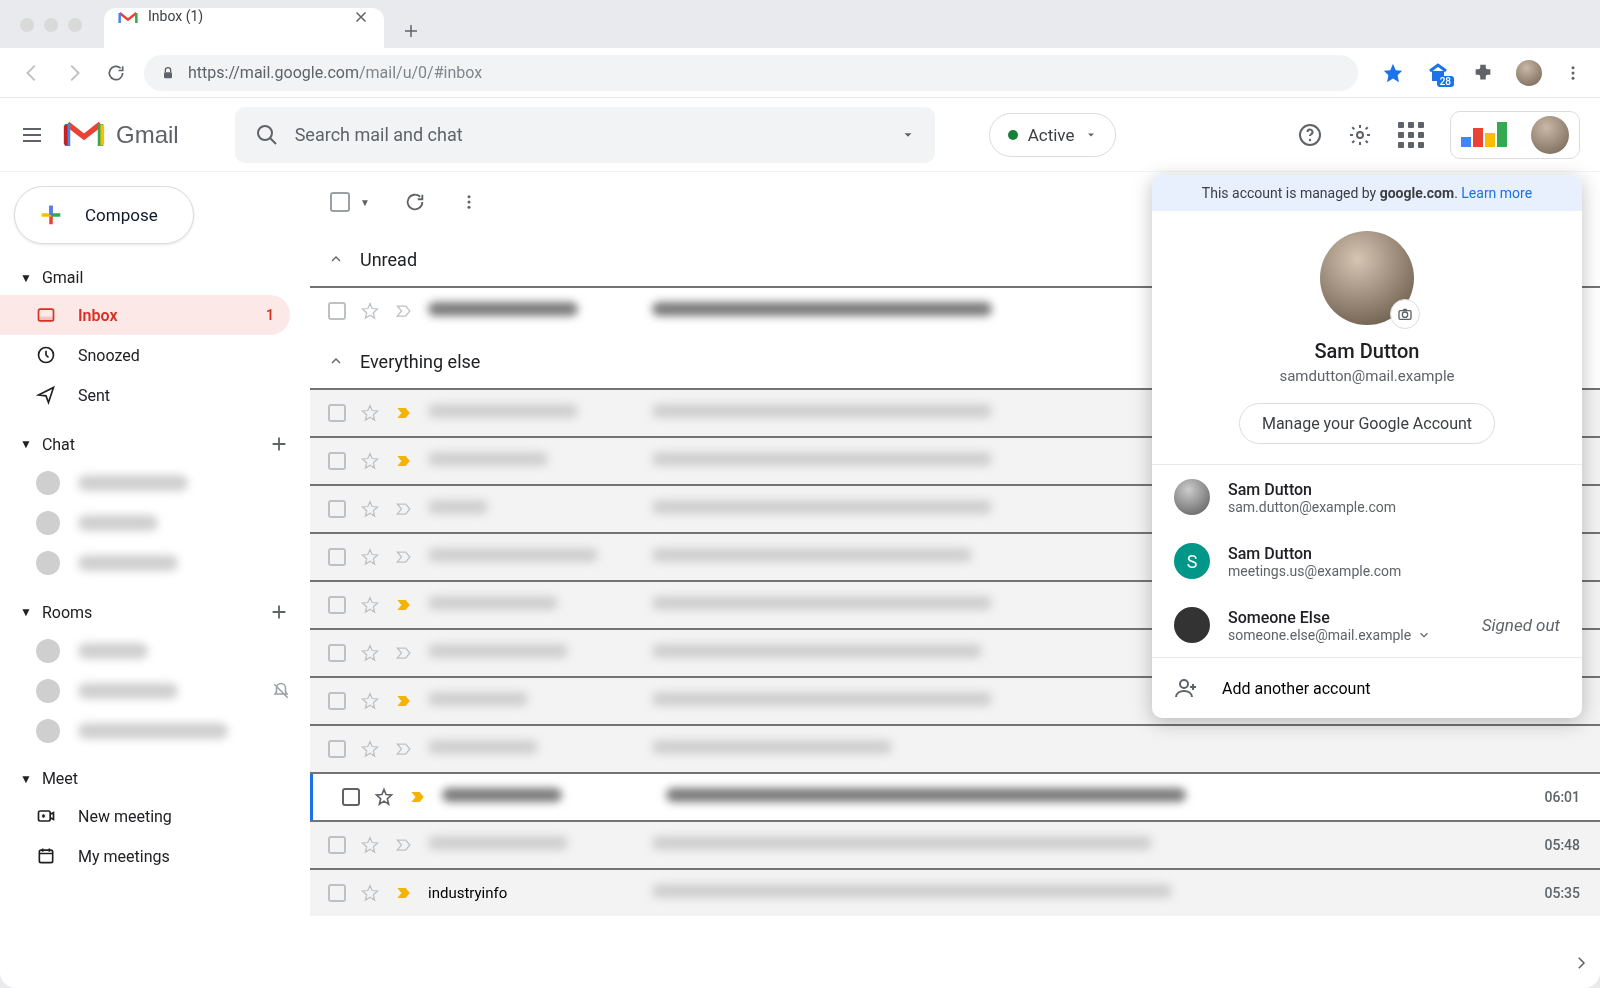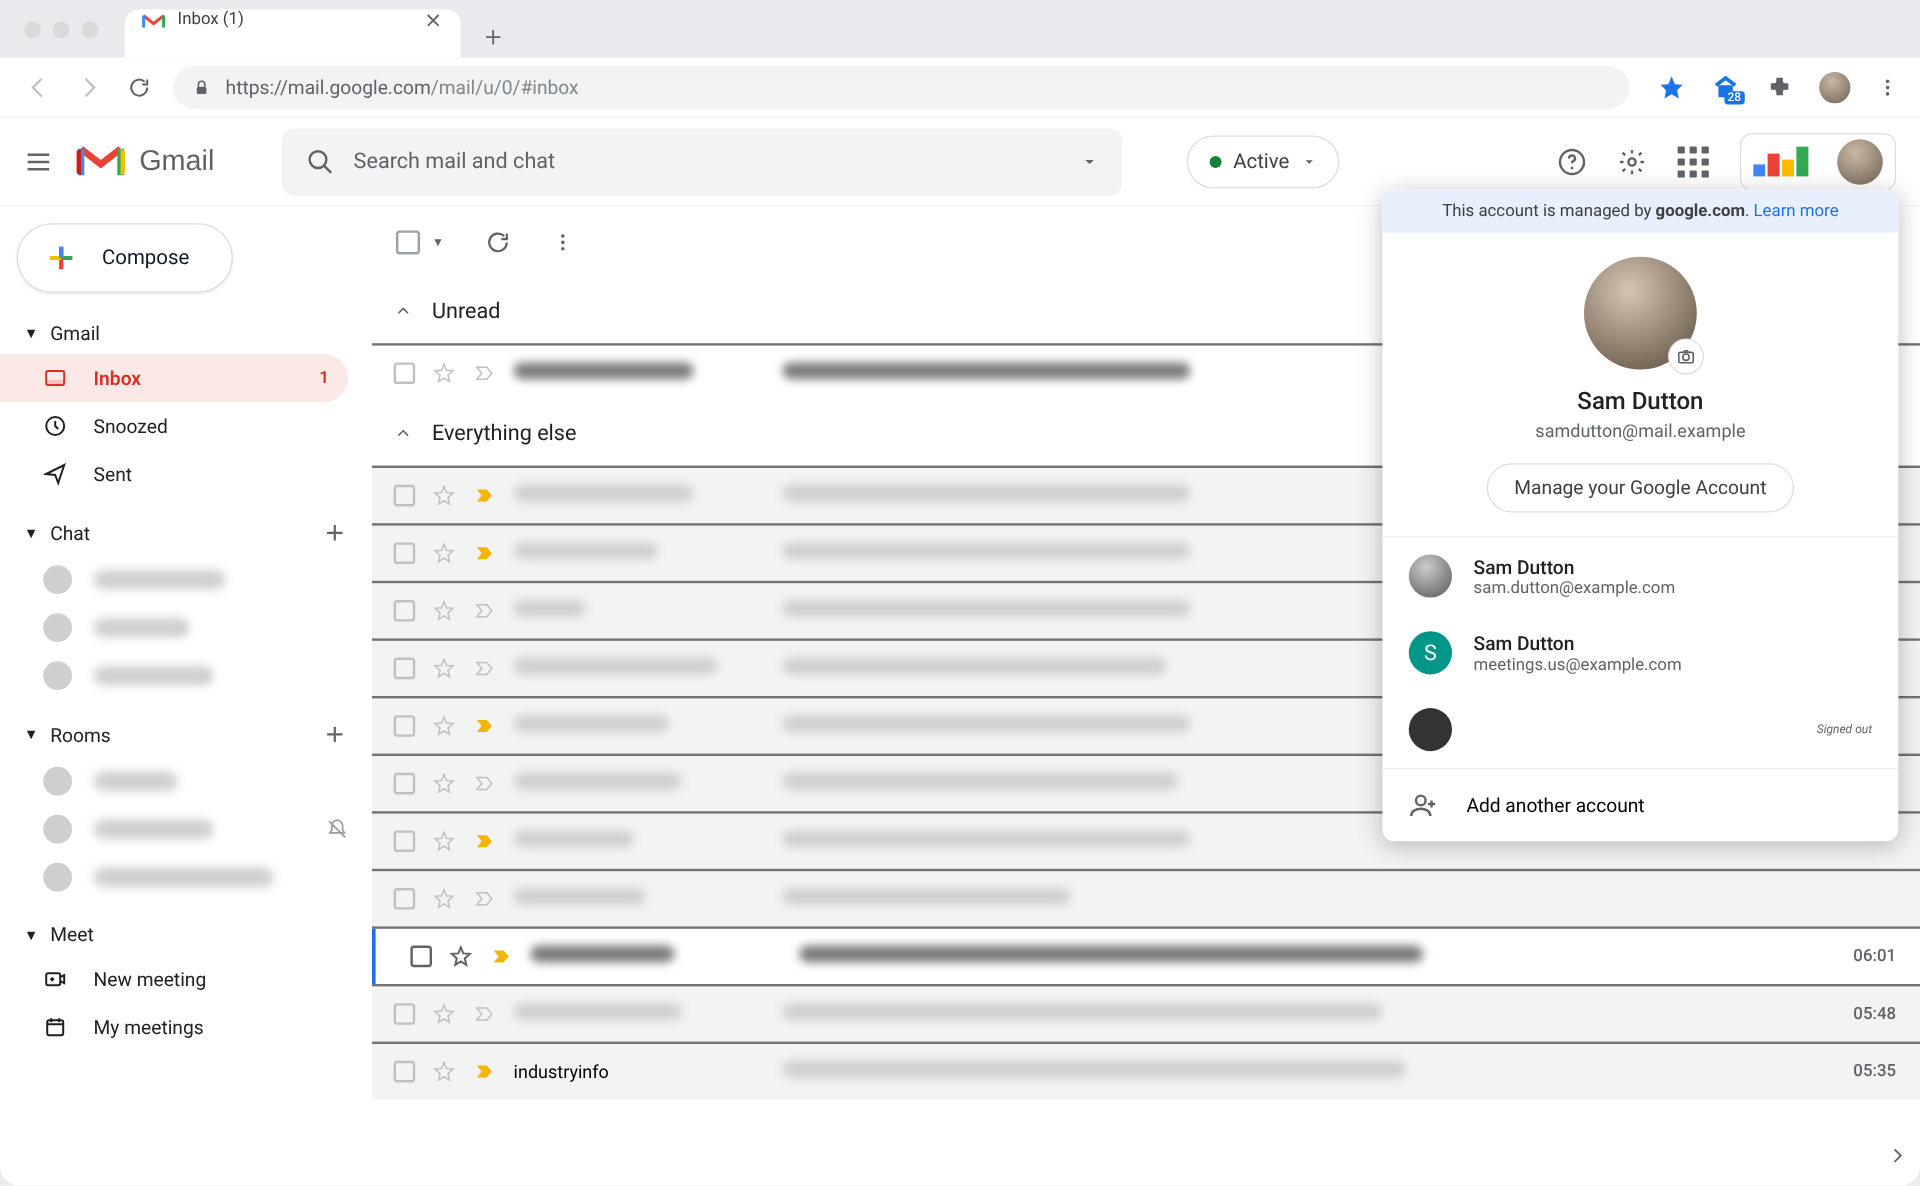--- a/index.html
+++ b/index.html
@@ -82,36 +82,36 @@
 .row .time { margin-left:auto; margin-right: 20px; color:#5f6368; font-size:14px; font-weight:500;}
 .bb { height:14px; background:#cfcfcf; border-radius:7px; filter: blur(4px); display:inline-block;}
 .bb.b1 { width: 150px;}
 .bb.b2 { width: 340px;}
 .row.bold .bb { background:#7a7a7a;}
 .marker-bar { width: 3px; height: 100%; background:#1a73e8; margin-left:-18px; margin-right:15px;}
 
 .chevright { position:absolute; right: 4px; bottom: 10px; color:#5f6368; background:#fff; padding:6px;}
 
 
-.popup { position:absolute; top: 60px; right: 18px; width: 430px; background:#fff; border-radius: 10px; box-shadow: 0 4px 20px rgba(0,0,0,0.25); overflow:hidden; z-index: 10;}
+.popup { position:absolute; top: 77px; right: 18px; width: 430px; background:#fff; border-radius: 10px; box-shadow: 0 4px 20px rgba(0,0,0,0.25); overflow:hidden; z-index: 10;}
 .popup-banner { background:#e8f0fe; padding: 10px 14px; font-size: 14px; color:#3c4043; text-align:center;}
 .popup-banner .lnk { color:#1a73e8;}
 .popup-top { padding: 20px; text-align:center; border-bottom: 1px solid #e8eaed;}
 .big-av { width:94px; height:94px; border-radius:50%; margin: 0 auto; background: radial-gradient(circle at 40% 30%, #d6c5b3, #5a4a39); position:relative;}
 .cam { position:absolute; bottom:-4px; right:-6px; width:30px; height:30px; background:#fff; border:1px solid #dadce0; border-radius:50%; display:flex; align-items:center; justify-content:center;}
 .p-name { font-size: 20px; color:#202124; margin-top: 14px; font-weight:500;}
 .p-email { font-size: 15px; color:#5f6368; margin-top: 4px;}
 .manage { display:inline-block; margin-top: 18px; padding: 10px 22px; border:1px solid #dadce0; border-radius: 22px; font-size:16px; color:#3c4043;}
 .acct-row { display:flex; align-items:center; padding: 14px 22px; gap: 18px;}
 .acct-row .av { width:36px; height:36px; border-radius:50%; background:#888; display:flex; align-items:center; justify-content:center; color:#fff; font-size:18px;}
 .acct-row .av.teal { background:#009688;}
 .acct-row .av.dark { background:#333;}
 .acct-row .info .nm { font-size:16px; color:#202124; font-weight:500;}
 .acct-row .info .em { font-size:14px; color:#5f6368;}
-.acct-row .so { margin-left:auto; font-size:10px; color:#5f6368; font-style:italic;}
+.acct-row .so { margin-left:auto; font-size:17px; color:#5f6368; font-style:italic;}
 .acct-row .ch { color:#5f6368;}
 .add-row { display:flex; align-items:center; padding: 18px 22px; gap: 24px; border-top:1px solid #e8eaed;}
 .add-row .ic { width:24px; color:#5f6368;}
 svg { display:block;}
 </style>
 </head>
 <body>
 
 <div class="chrome">
   <div class="tabstrip">
@@ -553,20 +553,29 @@
       </div>
       <div class="acct-row">
         <div class="av teal">S</div>
         <div class="info">
             <div class="nm">Sam Dutton</div>
             <div class="em">meetings.us@example.com</div>
           </div>
       </div>
       <div class="acct-row">
         <div class="av dark"></div>
+        <div class="info">
+            <div class="nm">Someone Else</div>
+            <div class="em" style="display:flex;align-items:center;gap:6px">
+              <span>someone.else@mail.example</span>
+              <svg class="ch" width="14" height="14" viewBox="0 0 24 24">
+                <path d="M6 9l6 6 6-6" stroke="currentColor" stroke-width="2" fill="none"></path>
+              </svg>
+            </div>
+          </div>
         <div class="so">Signed out</div>
       </div>
       <div class="add-row">
         <svg class="ic" viewBox="0 0 24 24">
             <circle cx="10" cy="8" r="4" stroke="currentColor" stroke-width="2" fill="none"></circle>
             <path d="M2 21c0-4 4-6 8-6s8 2 8 6" stroke="currentColor" stroke-width="2" fill="none"></path>
             <path d="M19 8v6M16 11h6" stroke="currentColor" stroke-width="2"></path>
           </svg>
         <span>Add another account</span>
       </div>

